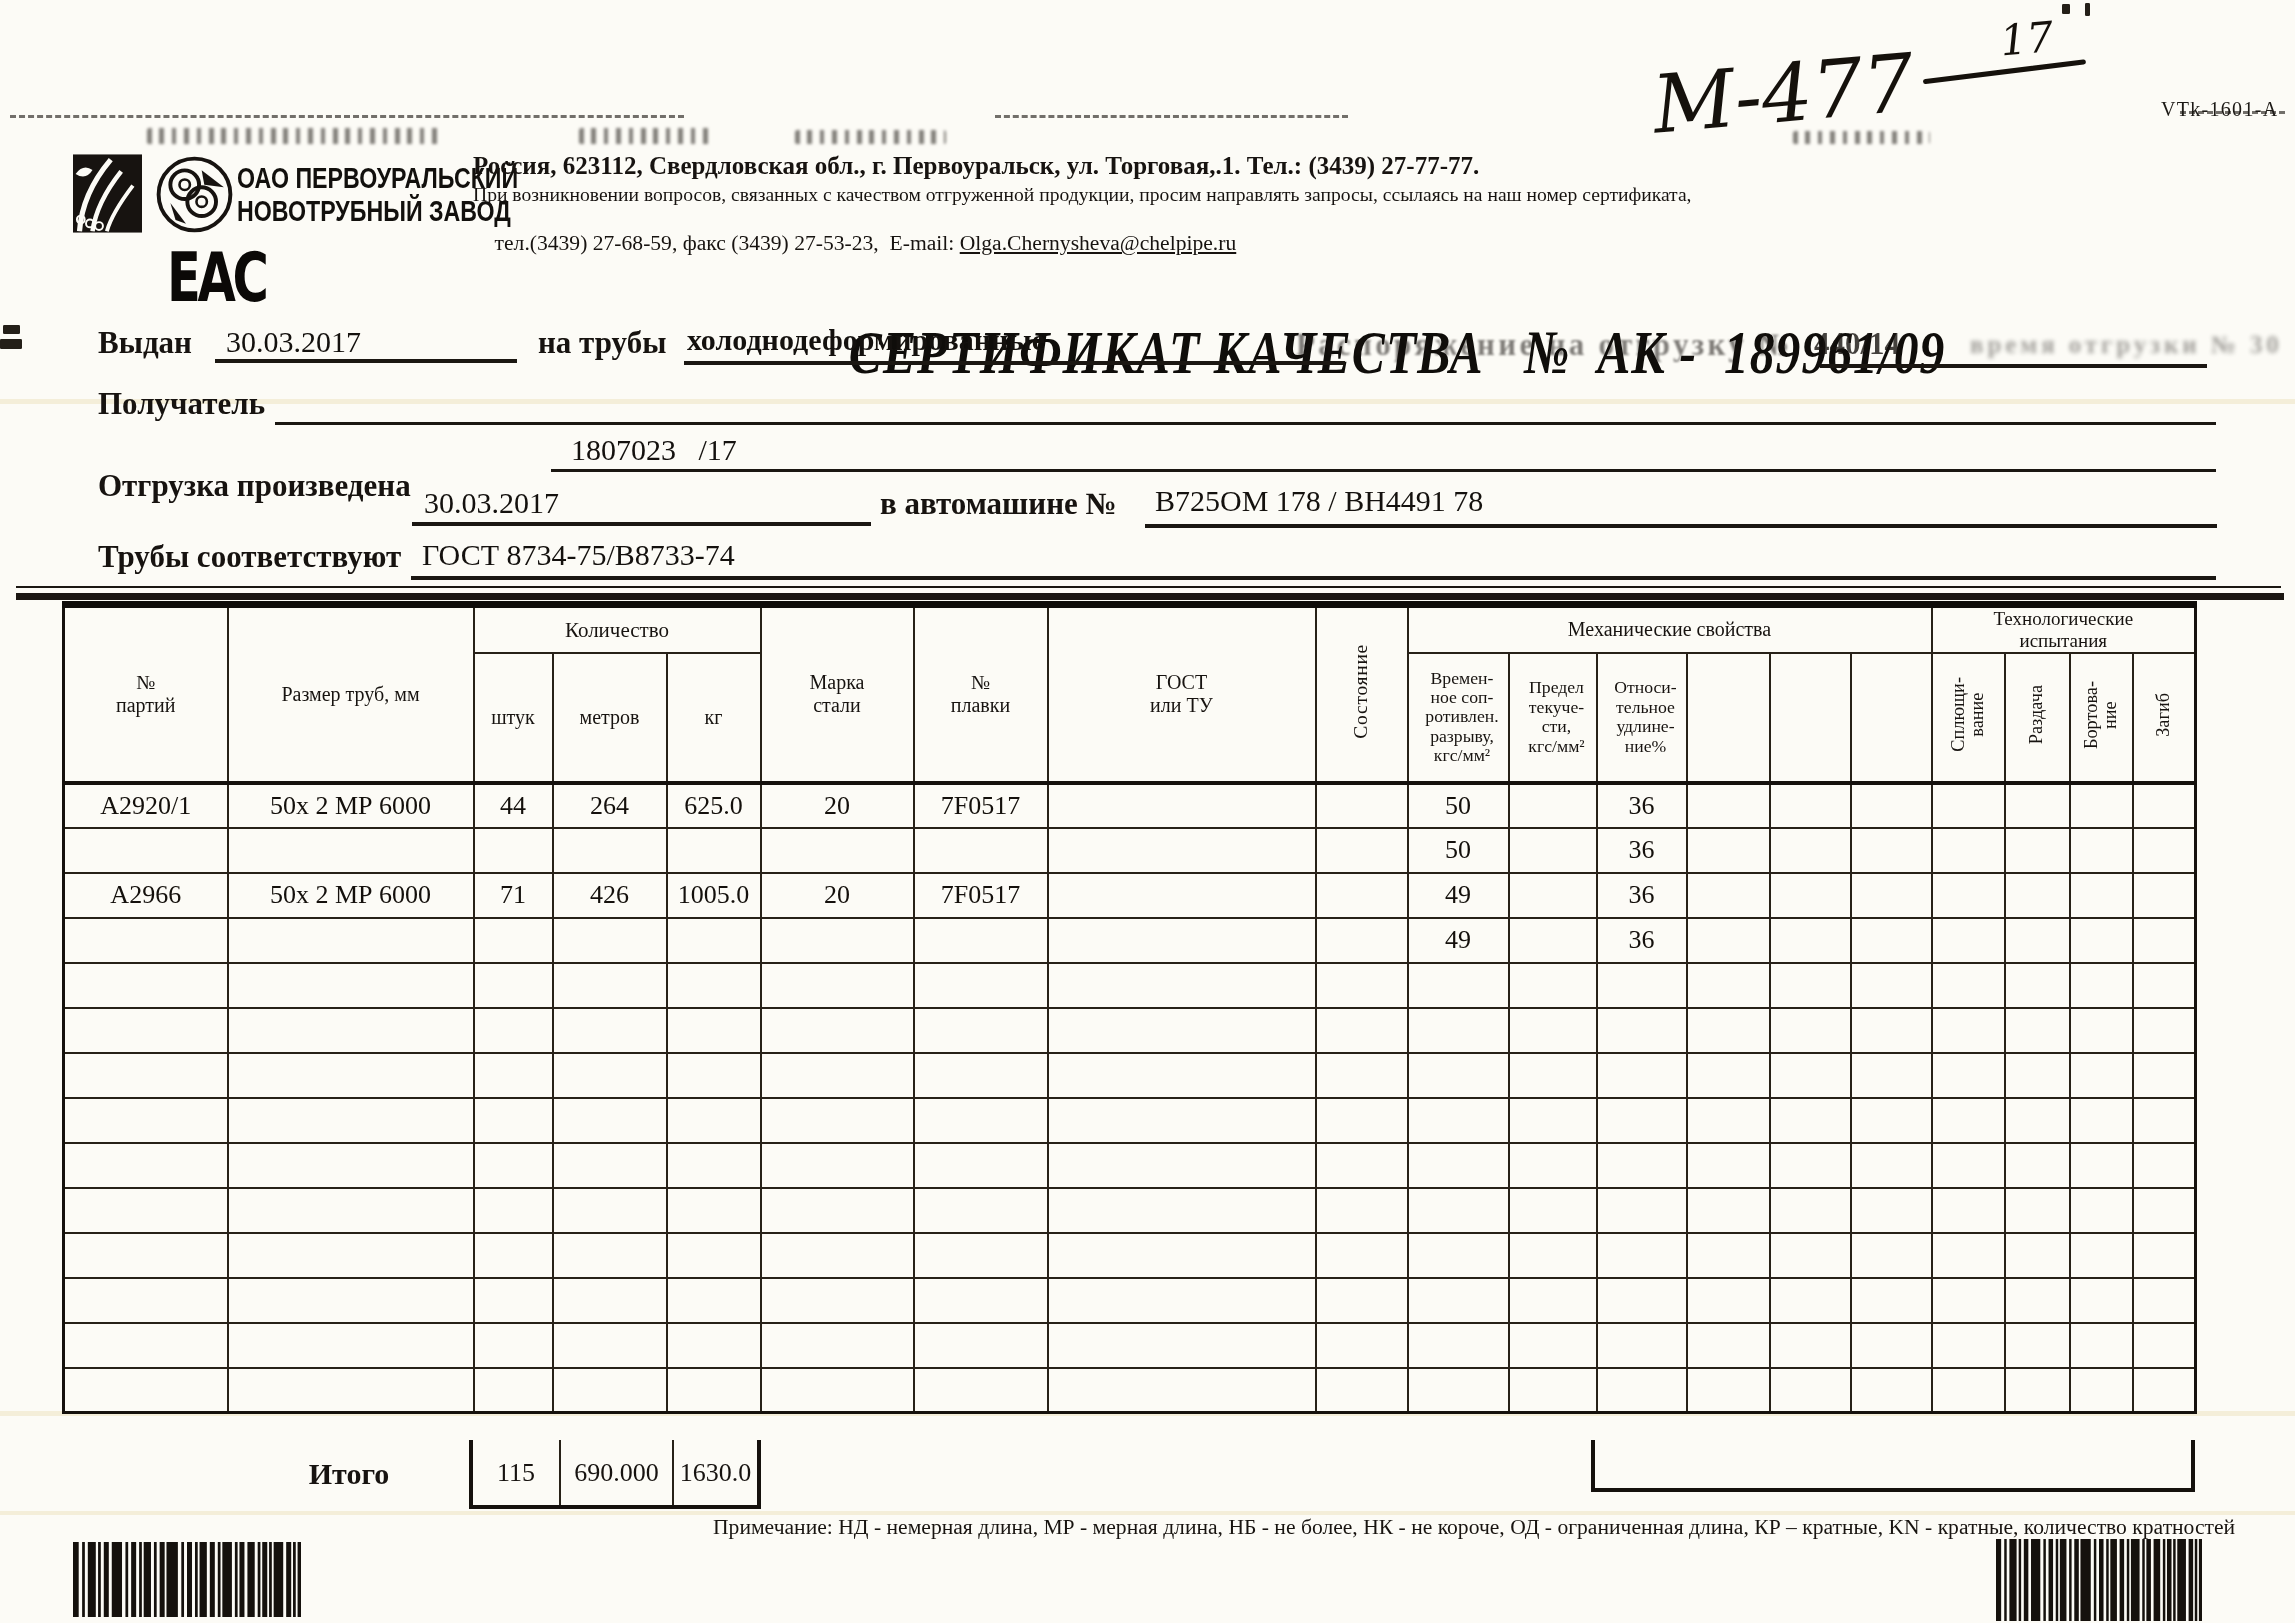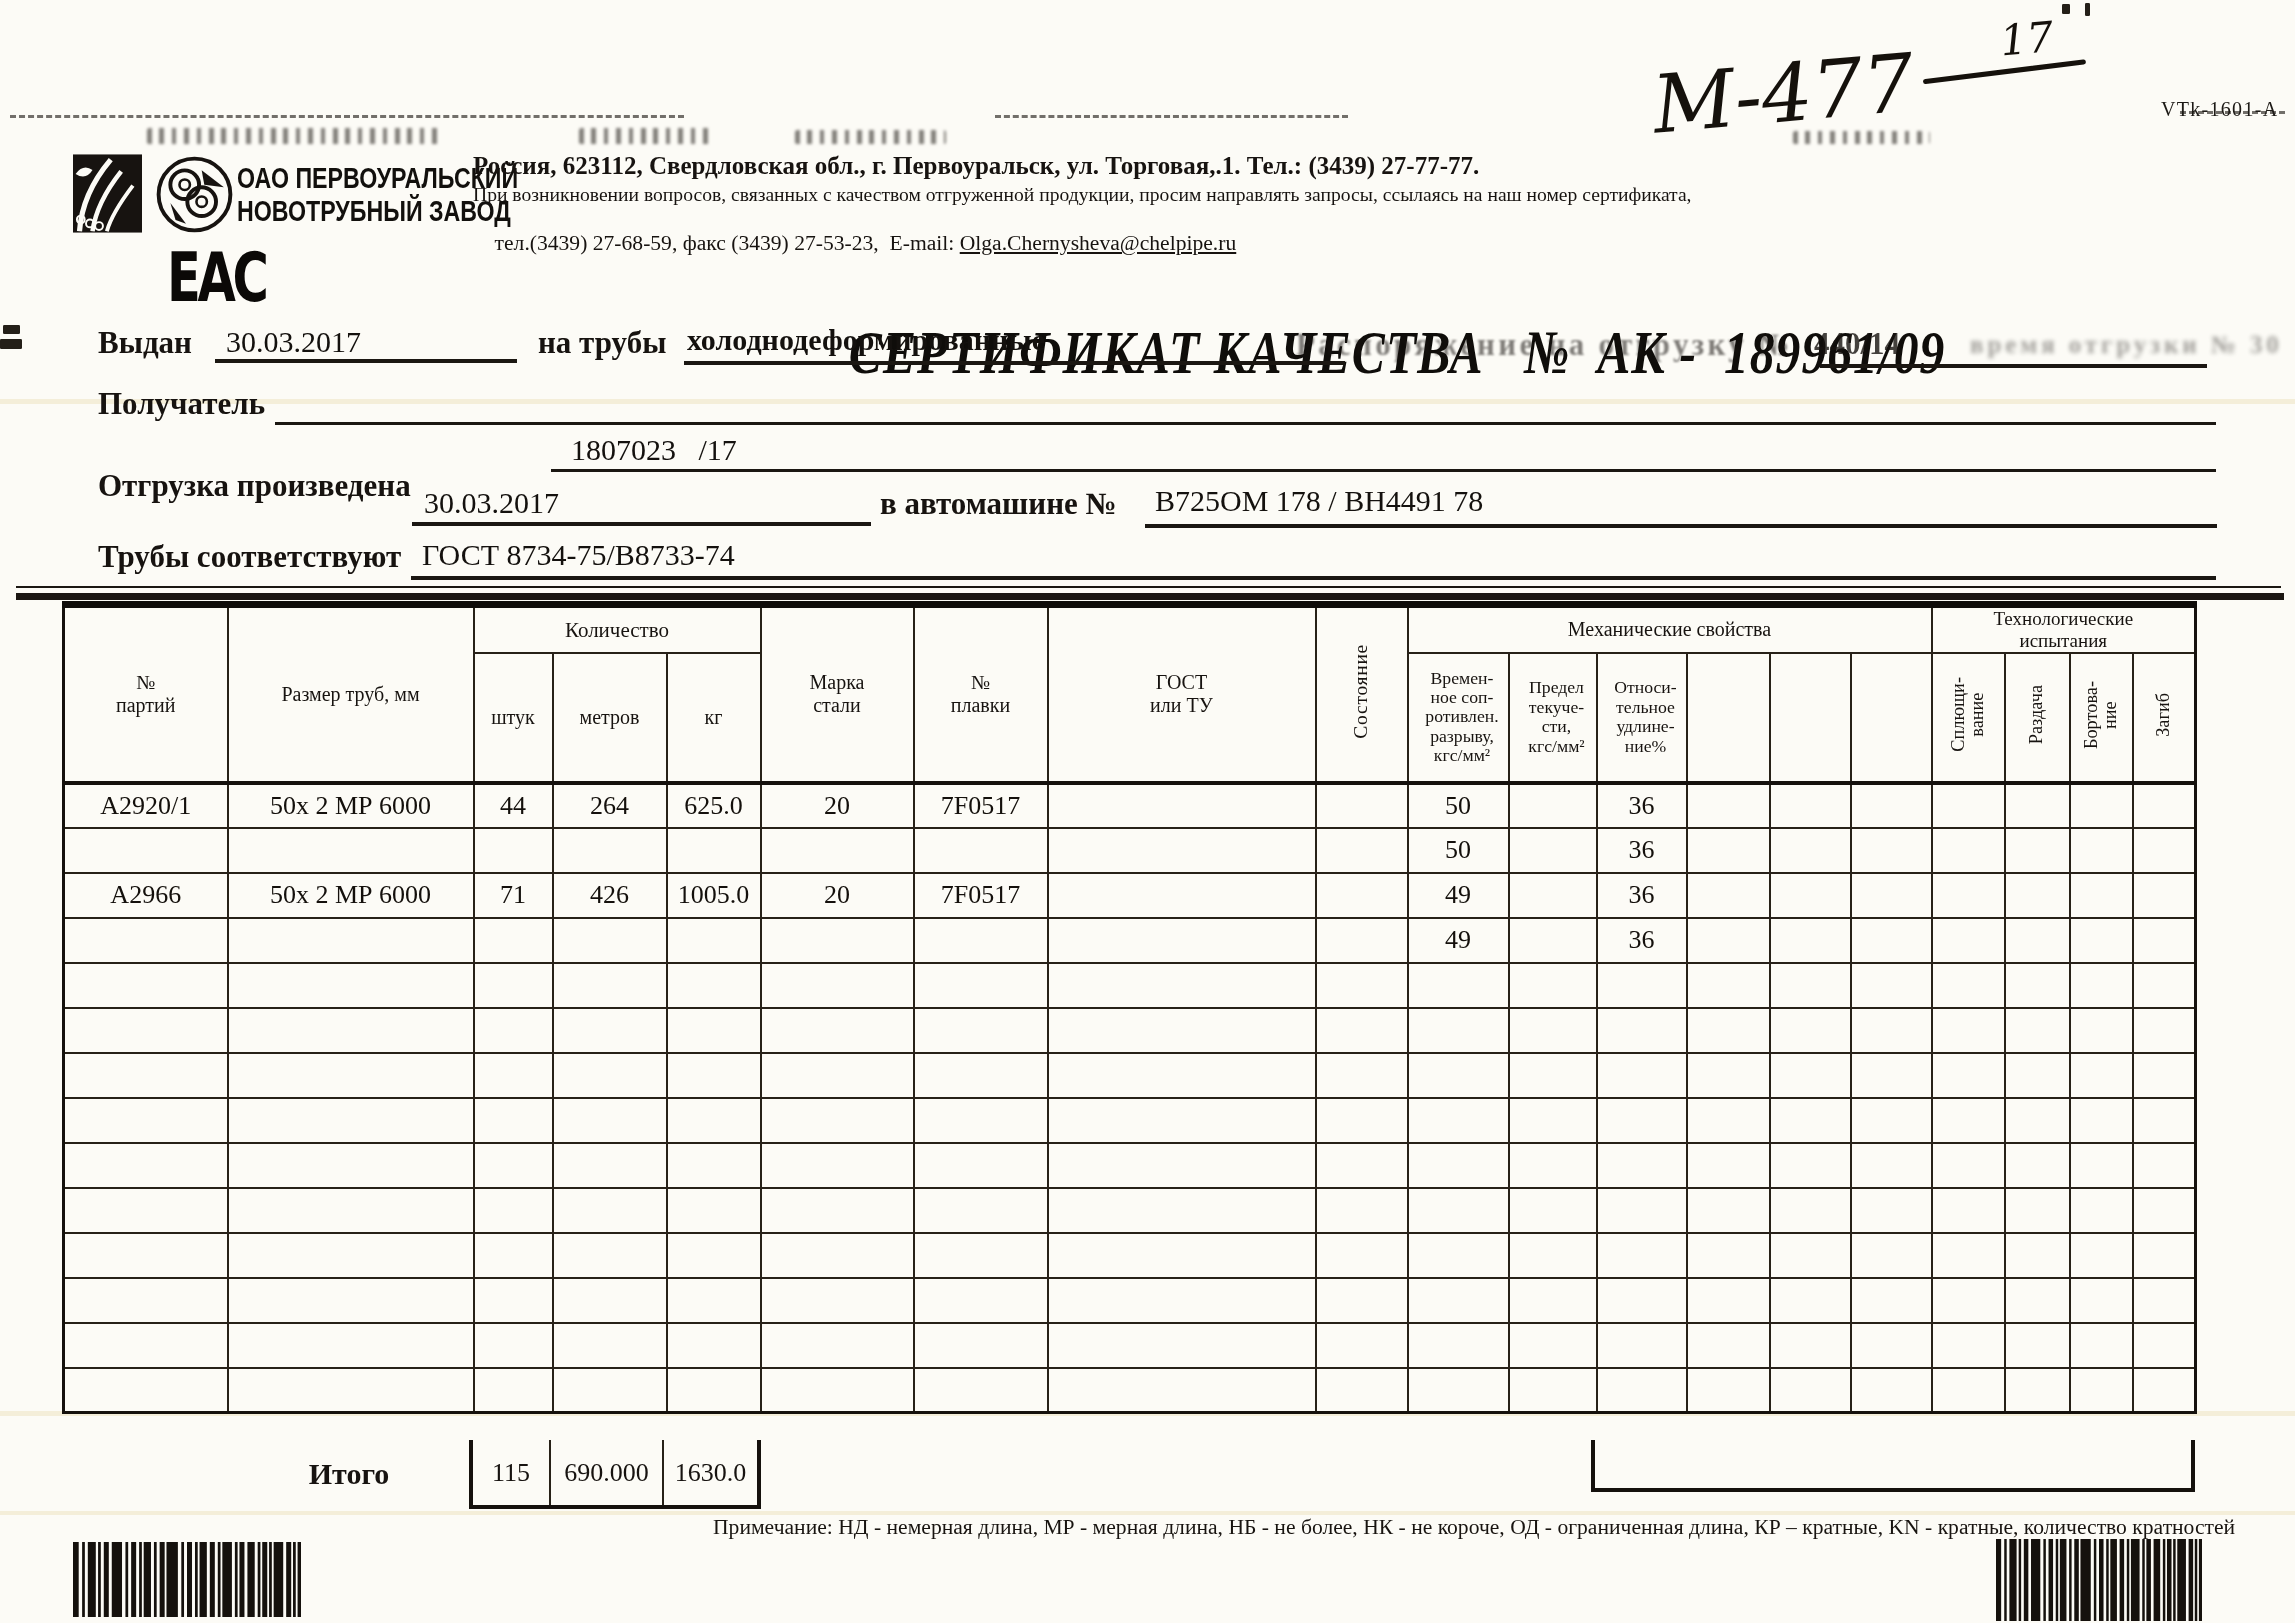--- a/index.html
+++ b/index.html
@@ -557,21 +557,21 @@
           <td></td>
           <td></td>
           <td></td>
           <td></td>
         </tr>
       </tbody>
   </table>
 
   <div class="itogo">Итого</div>
   <div class="totals-box">
-    <div class="tcell" style="width:76px;">115</div>
+    <div class="tcell" style="width:86px;">115</div>
     <div class="tcell" style="width:113px;">690.000</div>
     <div class="tcell" style="flex:1;">1630.0</div>
   </div>
   <div class="right-box"></div>
 
   <div class="abs note" style="left:693px; top:1515px;">Примечание: НД - немерная длина, МР - мерная длина, НБ - не более, НК - не короче, ОД - ограниченная длина, КР – кратные, KN - кратные, количество кратностей</div>
 
   <div class="barcode" style="left:73px; top:1542px; width:228px; height:75px;">
     <svg viewBox="0 0 100 40" preserveAspectRatio="none">
       <g id="bcbars" fill="#15110d">

